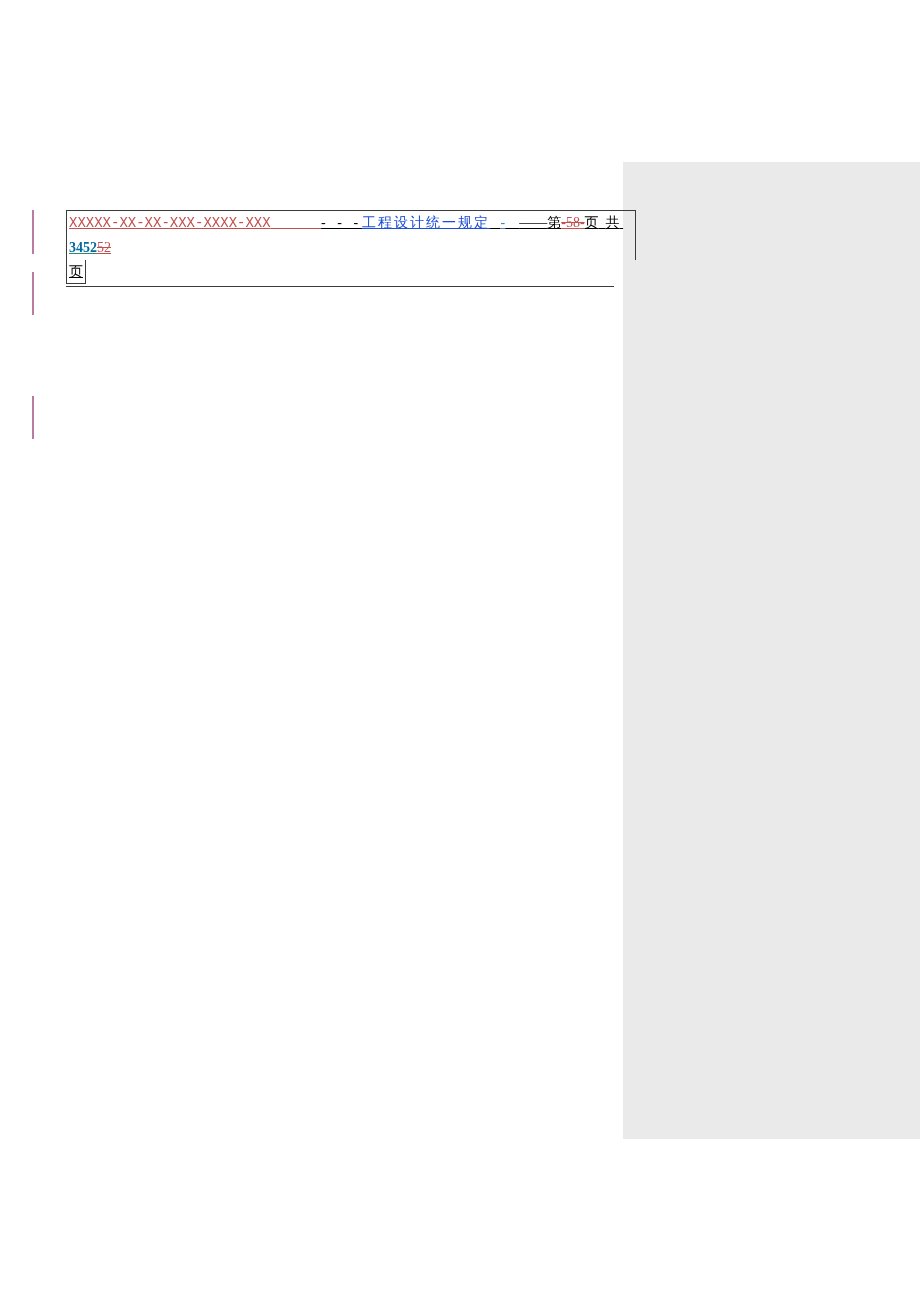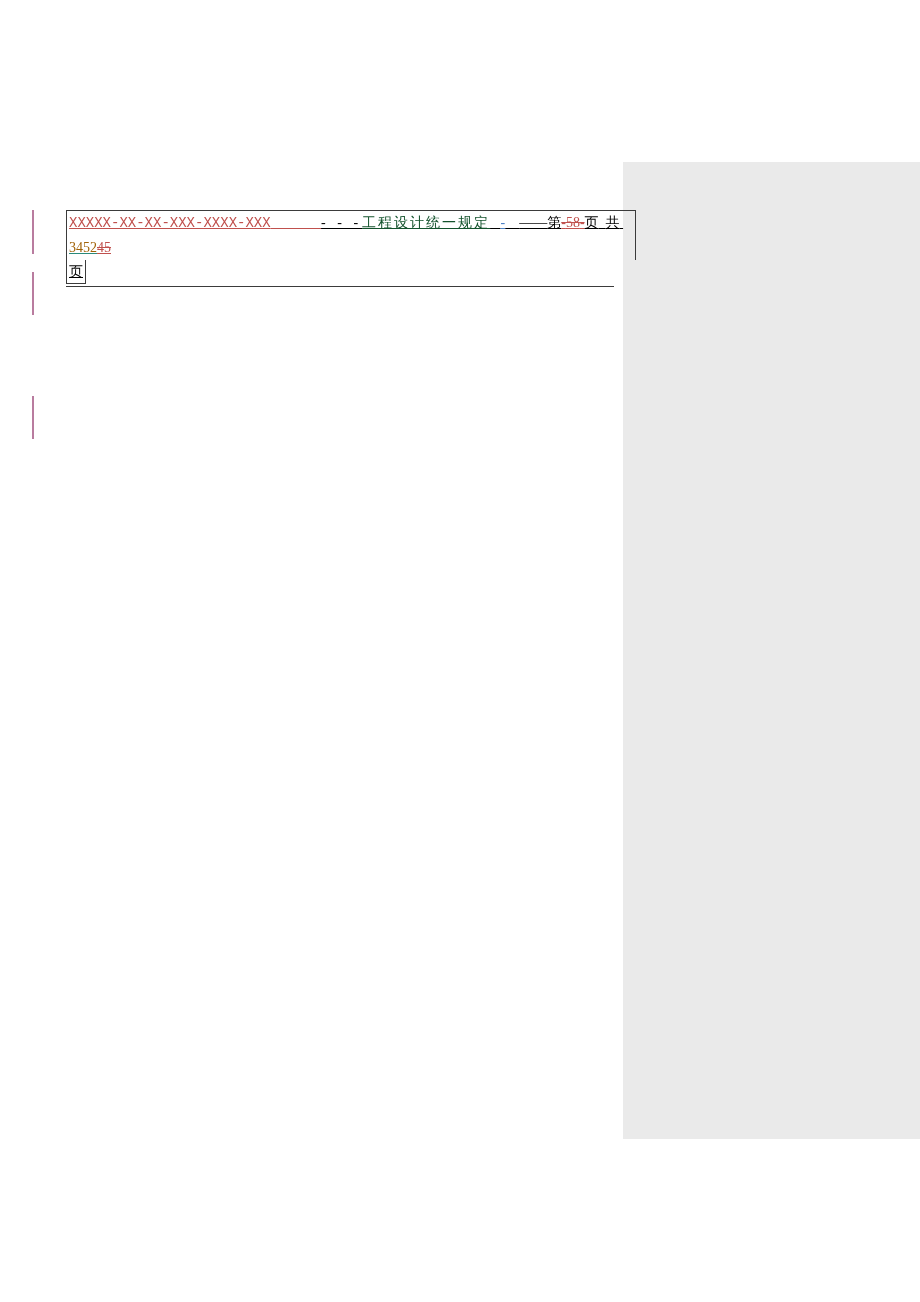--- a/index.html
+++ b/index.html
@@ -58,21 +58,21 @@
     }
     .doc-code {
       color: #c0504d;
       text-decoration: underline;
       text-decoration-color: #c0504d;
       font-family: "Courier New", monospace;
       letter-spacing: 0;
       text-align: center;
     }
     .doc-title {
-      color: #14532d;
+      color: #1d4ed8;
       text-decoration: underline;
       letter-spacing: 2px;
     }
     .blue-underscore {
       color: #4a7fc5;
       text-decoration: underline;
     }
     .dashes {
       color: #000;
       text-decoration: underline;
@@ -81,23 +81,24 @@
     .pg-label {
       color: #000;
       text-decoration: underline;
     }
     .del-red {
       color: #c0504d;
       text-decoration: line-through underline;
       text-decoration-color: #c0504d;
     }
     .ins-teal {
-      color: #a16207;
+      color: #0369a1;
       text-decoration: underline;
       text-decoration-color: #2a8a7a;
+      font-weight: bold;
     }
     .spacer {
       display: inline-block;
       text-decoration: underline;
     }
   </style>
 </head>
 <body>
 
 <div class="sidebar-right"></div>
@@ -118,19 +119,19 @@
     <span class="pg-label">——</span>
     <span class="pg-label">第</span>
     <span class="del-red">-</span>
     <span class="del-red">58</span>
     <span class="del-red">-</span>
     <span class="pg-label">页</span>
     <span class="pg-label spacer" style="white-space:pre;">  </span>
     <span class="pg-label">共</span>
     <span class="pg-label spacer" style="white-space:pre;"> </span>
     <span class="ins-teal">3452</span>
-    <span class="del-red">45</span>
+    <span class="del-red">52</span>
   </div>
   <span class="header-line2">
     <span class="pg-label">页</span>
   </span>
   <div class="hr-underline"></div>
 </div>
 
 </body></html>

